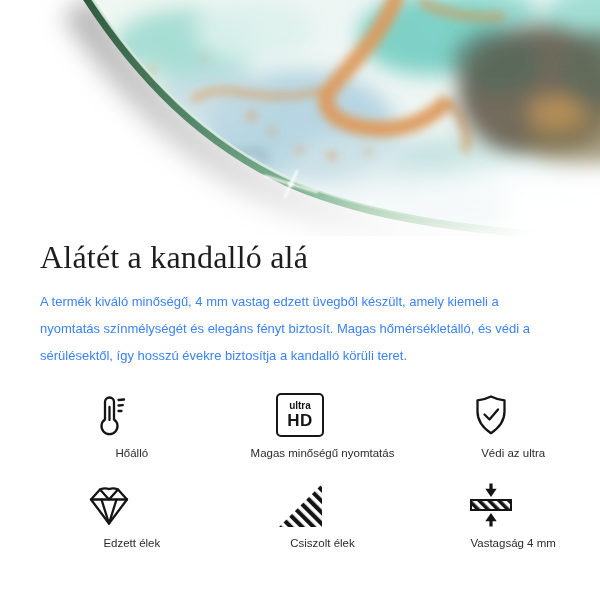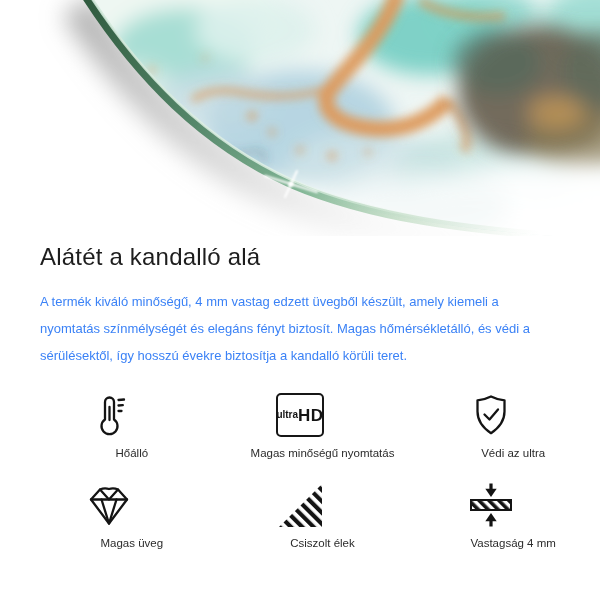--- a/index.html
+++ b/index.html
@@ -4,36 +4,36 @@
 <style>
   html,body{margin:0;padding:0;}
   body{
     width:600px;height:600px;background:#ffffff;overflow:hidden;
     font-family:"Liberation Sans",sans-serif;color:#1e1e1e;
   }
   .hero{position:relative;width:600px;height:236px;background:#ffffff;}
   .hero svg{display:block;}
   .content{padding:0 40px;}
   .title{
-    font-family:Liberation Sans, sans-serif;font-weight:400;
-    font-size:24px;line-height:36px;color:#1d1d1d;margin:3px 0 0;letter-spacing:.2px;
+    font-family:Liberation Serif, serif;font-weight:400;
+    font-size:32px;line-height:36px;color:#1d1d1d;margin:3px 0 0;letter-spacing:.2px;
   }
   .t-line{display:block;}
   .desc{
     margin:13px 0 0;font-size:13px;line-height:27px;color:#3b82f6;max-width:515px;
   }
   .features{
     margin:22px -26px 0;display:grid;grid-template-columns:1fr 1fr 1fr;row-gap:22px;
   }
   .feature{display:flex;flex-direction:column;align-items:center;}
   .icon-box{height:48px;display:flex;align-items:center;justify-content:center;}
   .feature-label{margin-top:8px;font-size:11.5px;color:#2b2b2b;white-space:nowrap;padding-left:45px;}
   .hd-box{
     width:44px;height:40px;border:2.5px solid #161616;border-radius:5px;
-    display:flex;align-items:center;justify-content:center;
+    display:flex;flex-direction:column;align-items:center;justify-content:center;
     font-weight:bold;line-height:1;color:#141414;
   }
   .hd-top{font-size:10px;}
   .hd-main{font-size:17px;margin-top:1px;letter-spacing:.5px;}
   .ic{stroke:#141414;fill:none;stroke-width:2.3;stroke-linecap:round;stroke-linejoin:round;}
 </style>
 </head>
 <body>
 
 <div class="page">
@@ -182,21 +182,21 @@
 
       <div class="feature">
         <div class="icon-box">
           <svg width="44" height="44" viewBox="0 0 44 44">
             <path class="ic" stroke-width="2" d="M13,6.5 Q17.5,4.5 22,6 Q26.5,4.5 31,6.5 L40,16.5 L22,40.5 L4,16.5 Z"></path>
             <path class="ic" stroke-width="1.8" d="M4,16.5 H40"></path>
             <path class="ic" stroke-width="1.8" d="M13,6.5 L22,16.5 L31,6.5"></path>
             <path class="ic" stroke-width="1.8" d="M22,40.5 L14.5,16.5 M22,40.5 L29.5,16.5"></path>
           </svg>
         </div>
-        <div class="feature-label">Magas üveg</div>
+        <div class="feature-label">Edzett élek</div>
       </div>
 
       <div class="feature">
         <div class="icon-box">
           <svg width="46" height="46" viewBox="0 0 46 46">
             <defs>
               <pattern id="hatchA" width="8" height="8" patternUnits="userSpaceOnUse" patternTransform="rotate(-45)">
                 <rect width="4.2" height="8" fill="#141414"></rect>
               </pattern>
             </defs>

